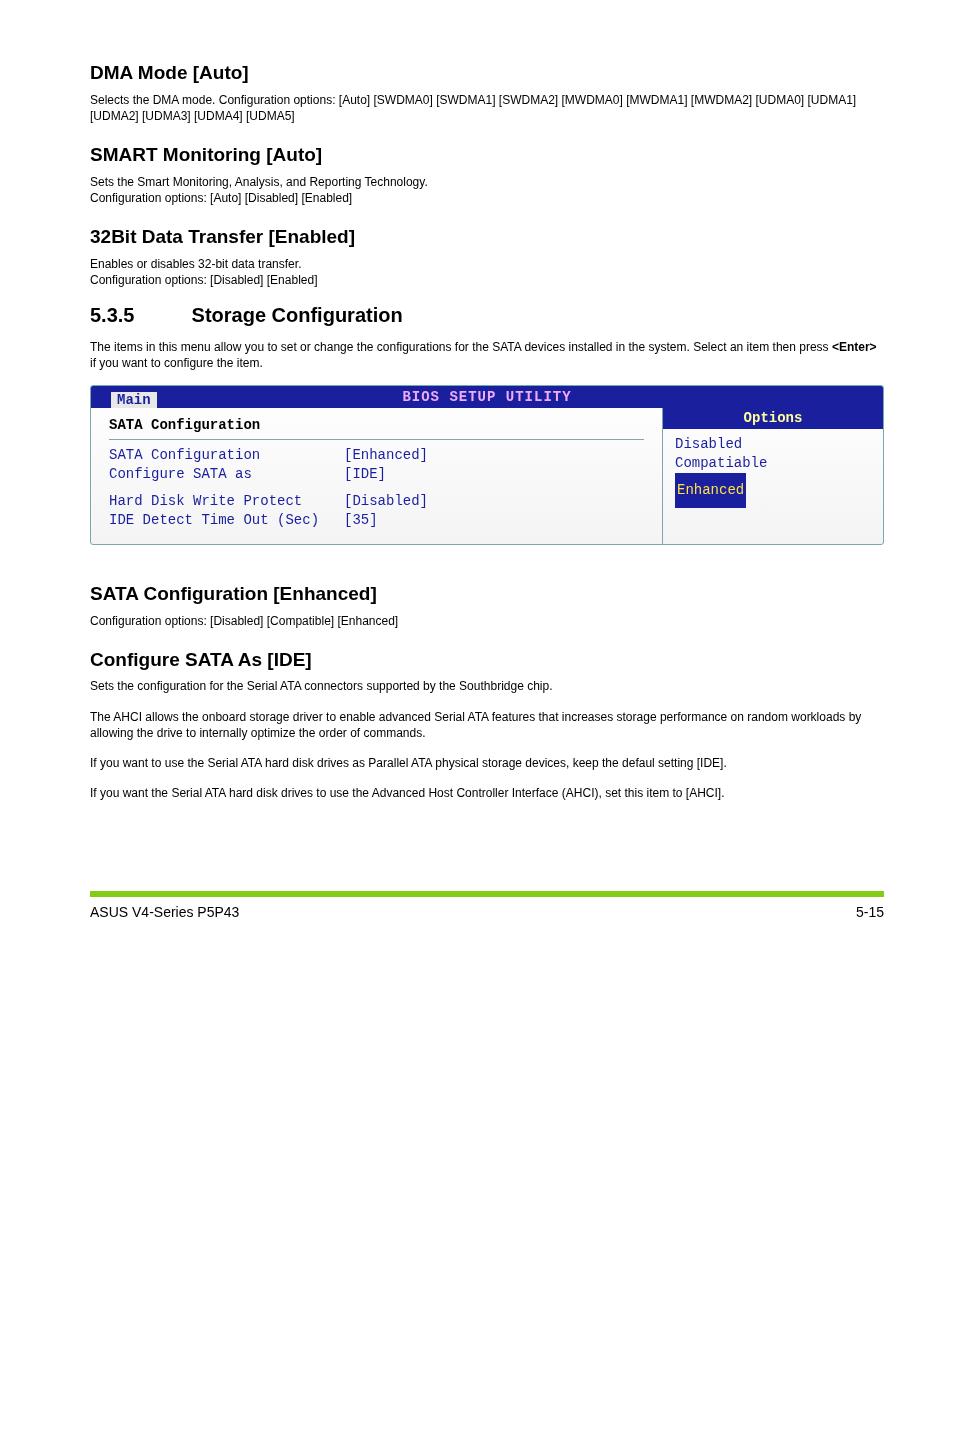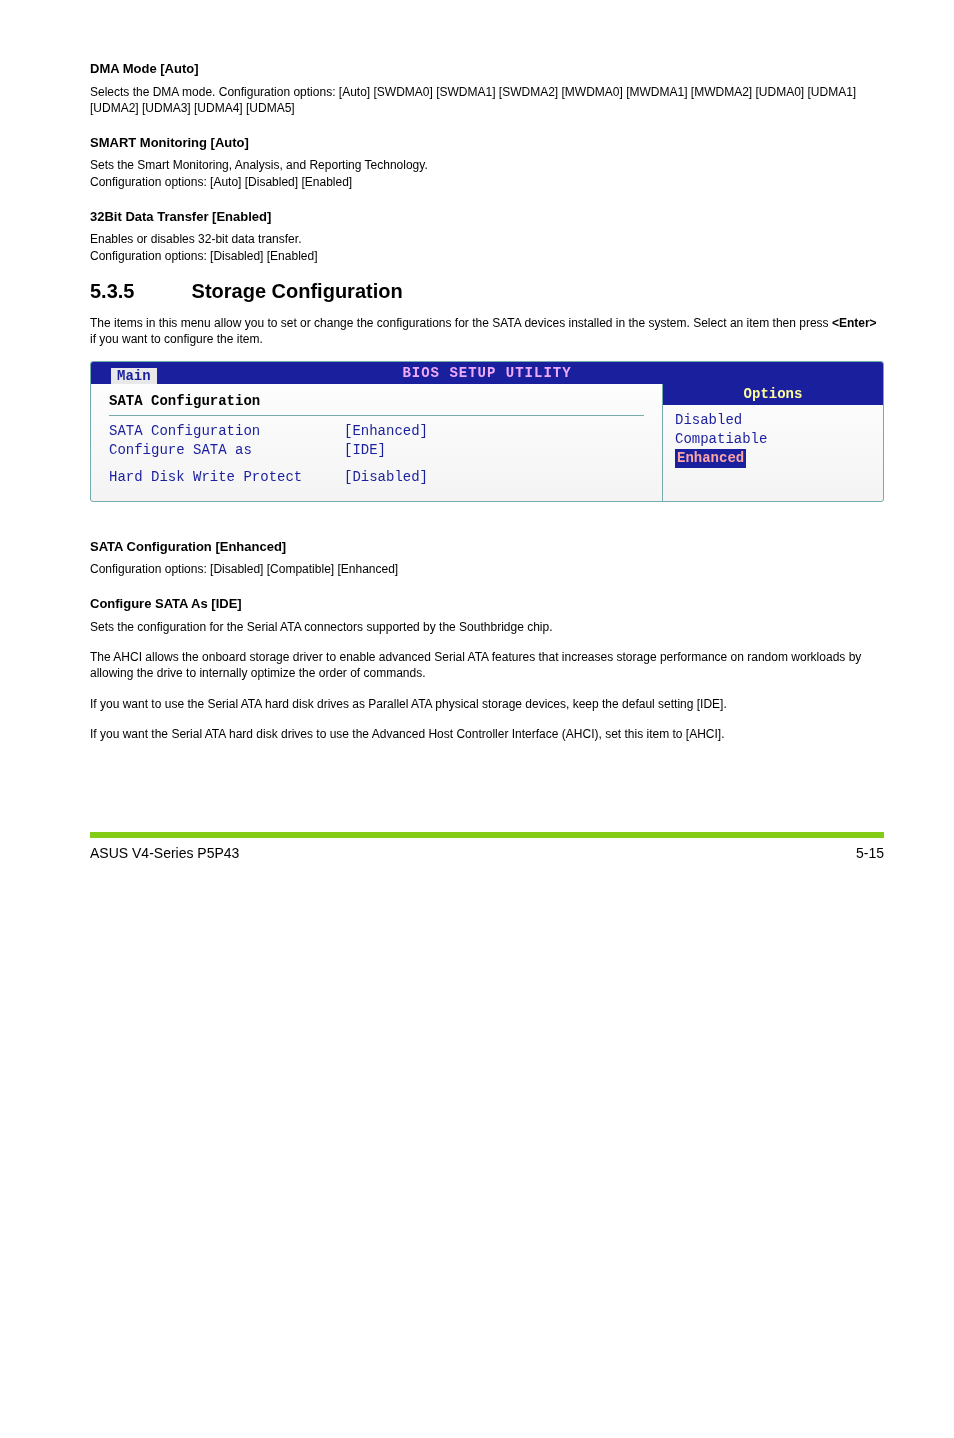--- a/index.html
+++ b/index.html
@@ -5,21 +5,21 @@
     * { margin: 0; padding: 0; box-sizing: border-box; }
     body {
       font-family: Arial, Helvetica, sans-serif;
       background: #fff;
       color: #000;
       padding: 60px 70px 30px 90px;
       width: 954px;
       line-height: 1.35;
     }
     .h3 {
-      font-size: 13px;
+      font-size: 19px;
       font-weight: bold;
       margin-bottom: 6px;
     }
     .body-text {
       font-size: 12px;
       margin-bottom: 14px;
     }
     .section-gap { margin-top: 18px; }
     .h2 {
       font-size: 20px;
@@ -86,21 +86,21 @@
     }
     .options-header {
       background: #1a1f9e;
       color: #ffff99;
       text-align: center;
       margin: 0 -12px 6px -12px;
       padding: 1px 0;
       font-weight: bold;
     }
     .opt { color: #1a1f9e; }
-    .opt.selected { color: #fca5a5; background: #1a1f9e; display: inline-block; padding: 0 2px; font-weight: bold; }
+    .opt.selected { color: #fde047; background: #1a1f9e; display: inline-block; padding: 8px 2px; }
     .bold { font-weight: bold; }
     .footer {
       border-top: 6px solid #84cc16;
       margin-top: 90px;
       display: flex;
       justify-content: space-between;
       padding-top: 6px;
       font-size: 14px;
     }
     .spacer { height: 8px; }
@@ -146,20 +146,24 @@
       </div>
       <div class="bios-row">
         <span class="bios-label">Configure SATA as</span>
         <span class="bios-value">[IDE]</span>
       </div>
       <div class="spacer"></div>
       <div class="bios-row">
         <span class="bios-label">Hard Disk Write Protect</span>
         <span class="bios-value">[Disabled]</span>
       </div>
+      <div class="bios-row">
+        <span class="bios-label">IDE Detect Time Out (Sec)</span>
+        <span class="bios-value">[35]</span>
+      </div>
     </div>
     <div class="bios-right">
       <div class="options-header">Options</div>
       <div class="opt">Disabled</div>
       <div class="opt">Compatiable</div>
       <div><span class="opt selected">Enhanced</span></div>
     </div>
   </div>
 </div>
 

